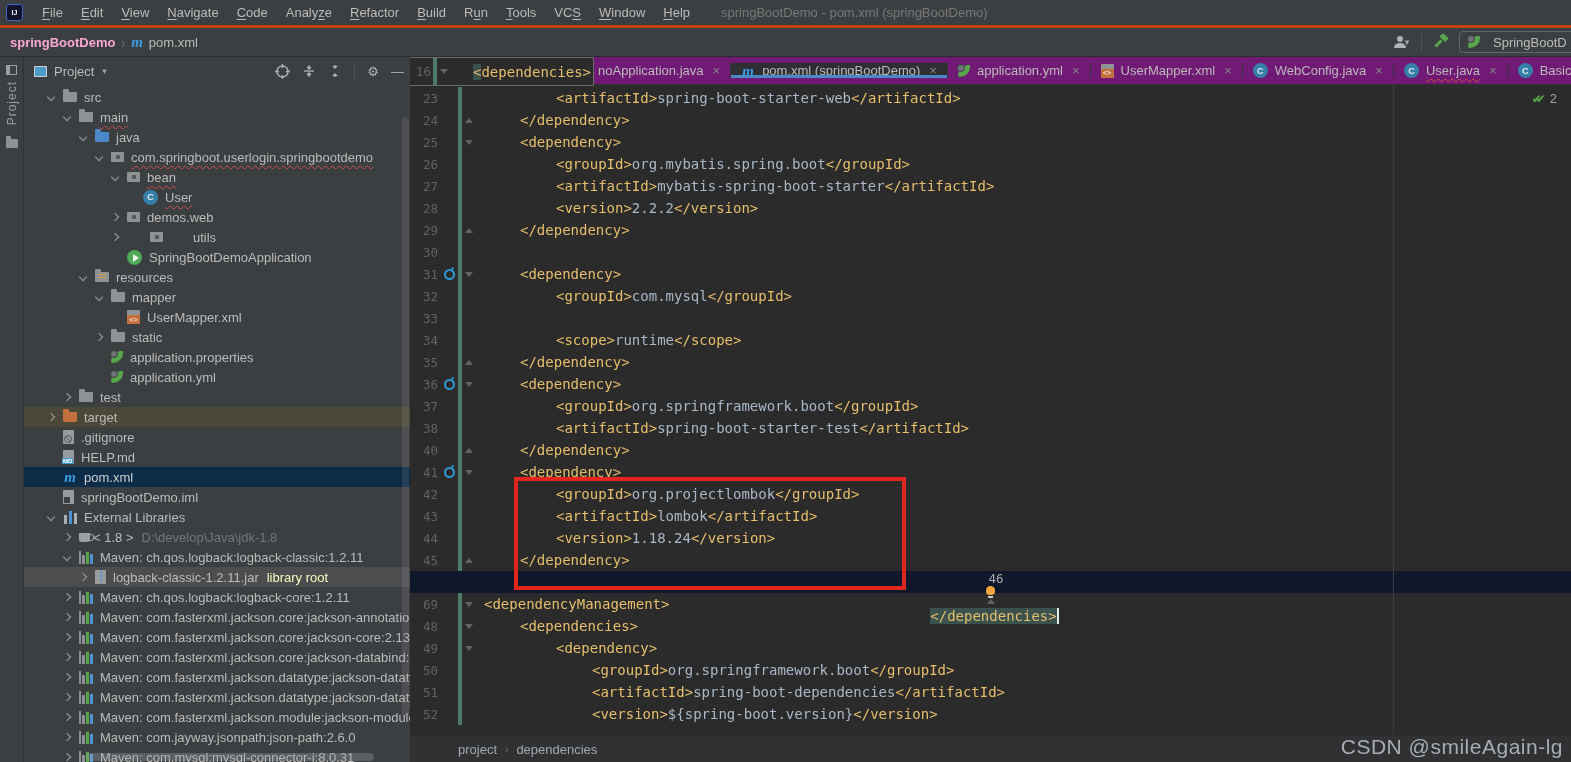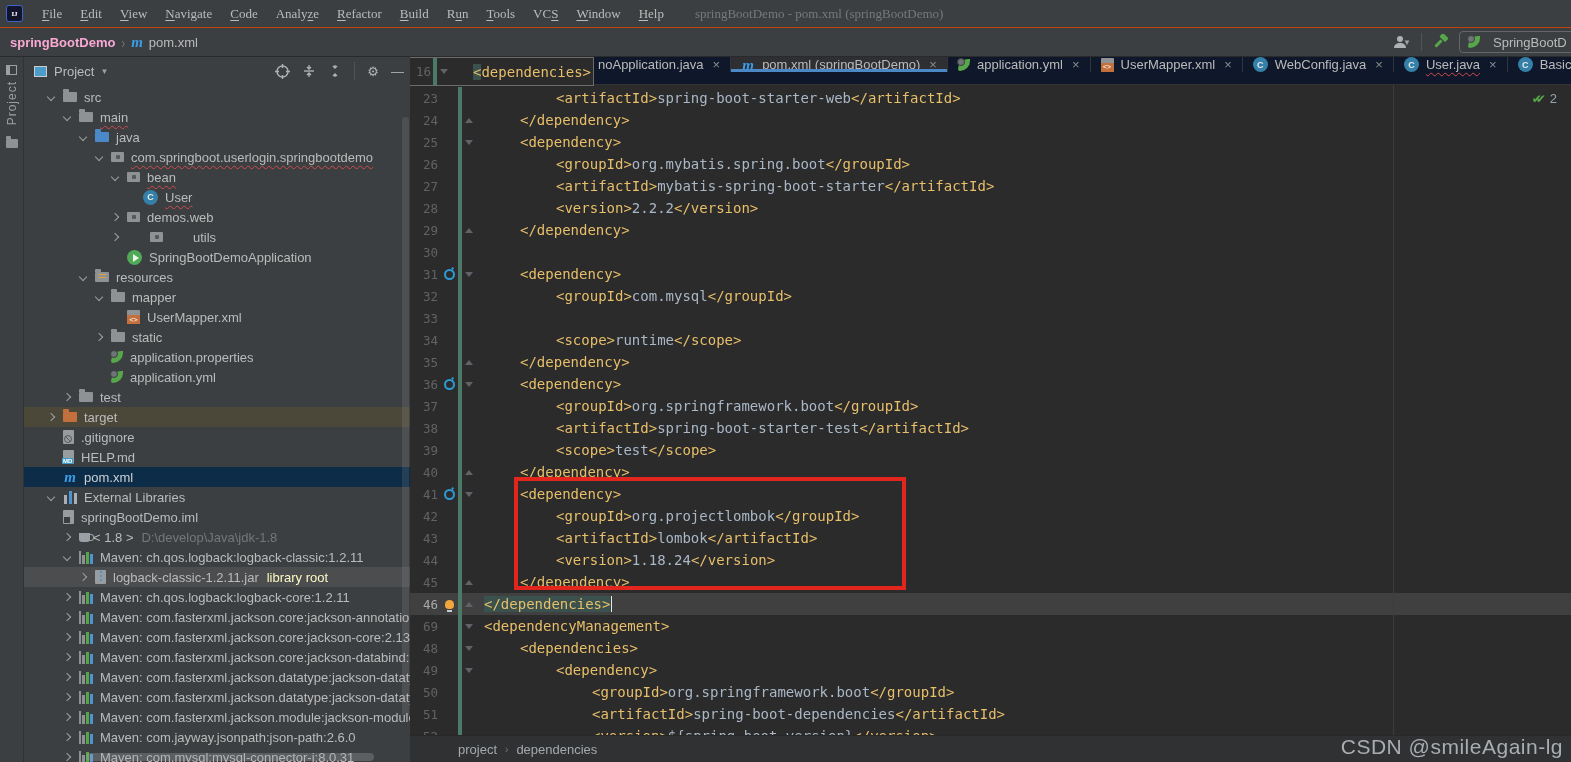--- a/index.html
+++ b/index.html
@@ -5,21 +5,21 @@
   :root{
     --accent:#4A88C7; --redbox:#E3261D; --tag:#E8BF6A; --content:#A9B7C6;
     --sel:#0D2C47; --panel:#3C3F41; --editor:#2B2B2B;
   }
   *{box-sizing:border-box;margin:0;padding:0}
   html,body{background:#222;}
   body{width:1571px;height:762px;overflow:hidden;font-family:"Liberation Sans",sans-serif;}
   .app{position:relative;width:1571px;height:762px;background:var(--panel);overflow:hidden;color:#BBBBBB;}
 
   
-  .menubar{height:28px;display:flex;align-items:center;background:#3C3F41;border-bottom:1px solid #c2410c;padding-left:6px;font-family:Liberation Serif, serif;}
+  .menubar{height:28px;display:flex;align-items:center;background:#3C3F41;border-bottom:3px solid #c2410c;padding-left:6px;}
   .logo{width:17px;height:17px;border-radius:3px;background:#12142e;border:1px solid #3e64c8;color:#fff;
         font-size:7px;font-weight:bold;display:flex;align-items:center;justify-content:center;margin-right:10px;}
   .menus{display:flex;align-items:center;}
   .menu-item{padding:0 9px;font-size:13px;color:#BBBBBB;cursor:default;}
   .menu-item u{text-decoration:underline;text-underline-offset:2px;}
   .win-title{margin-left:22px;font-size:13px;color:#787878;white-space:nowrap;}
 
   
   .navbar{height:29px;display:flex;align-items:center;background:#3C3F41;border-bottom:1px solid #282A2C;padding:0 8px 0 10px;}
   .crumbs{display:flex;align-items:center;gap:6px;font-size:13px;}
@@ -101,32 +101,32 @@
   .i-maven-lib i:nth-child(3){height:10px;background:#4E94D0;}
   .i-jar{width:11px;height:14px;background:#989C9E;border-radius:1px;position:relative;}
   .i-jar::after{content:"";position:absolute;left:4.5px;top:1px;bottom:1px;width:2px;
       background:repeating-linear-gradient(#4E94D0 0 2px,transparent 2px 4px);}
 
   .tree-vscroll{position:absolute;right:1px;top:60px;width:7px;height:600px;background:rgba(166,170,174,.16);border-radius:4px;}
   .tree-hscroll{position:absolute;left:62px;bottom:1px;width:288px;height:8px;background:rgba(166,170,174,.30);border-radius:4px;}
 
   
   .editor-col{flex:1;display:flex;flex-direction:column;position:relative;overflow:hidden;background:var(--editor);}
-  .tabbar{height:28px;background:#0f172a;display:flex;align-items:flex-start;padding-left:178px;border-bottom:1px solid #323232;flex:none;overflow:hidden;}
+  .tabbar{height:28px;background:#701a75;display:flex;align-items:center;padding-left:178px;border-bottom:1px solid #323232;flex:none;overflow:hidden;}
   .tab{display:flex;align-items:center;gap:7px;padding:0 10px;font-size:13px;color:#BBBBBB;border-right:1px solid #333638;position:relative;white-space:nowrap;}
   .tab.active{background:#2D2F32;}
   .tab.active::after{content:"";position:absolute;left:0;right:0;bottom:0;height:3px;background:var(--accent);}
   .tab .close{color:#8A8D90;font-size:13px;margin-left:2px;}
   .tab .tlabel.wavy{text-decoration:underline;text-decoration-style:wavy;text-decoration-color:#D14A49;text-decoration-thickness:1px;text-underline-offset:3px;}
   .tab .ticon{margin-right:0;}
 
   .ebody{flex:1;position:relative;overflow:hidden;background:var(--editor);}
   .lines{position:absolute;inset:0;padding-top:2px;font-family:"DejaVu Sans Mono",monospace;font-size:14px;}
   .cl{height:22px;display:flex;align-items:center;}
-  .cl.caret-line{background:#404040;}
+  .cl.caret-line{background:#0f172a;flex-direction:column;}
   .g-num{width:30px;text-align:right;padding-right:2px;color:#606366;font-size:12.5px;flex:none;}
   .cl.caret-line .g-num{color:#A9A9A9;}
   .g-mark{width:18px;display:flex;align-items:center;justify-content:center;flex:none;}
   .g-bar{width:4px;align-self:stretch;flex:none;background:#4D7A68;}
   .g-fold{width:14px;display:flex;align-items:center;justify-content:center;flex:none;}
   .fold-start{width:0;height:0;border:4px solid transparent;border-top:5px solid #5F6368;margin-top:4px;}
   .fold-end{width:0;height:0;border:4px solid transparent;border-bottom:5px solid #5F6368;margin-bottom:4px;}
   .code{white-space:pre;padding-left:8px;}
   .tok-tag{color:var(--tag);}
   .tok-txt{color:var(--content);}
@@ -333,32 +333,32 @@
             <span class="chev none"></span>
             <span class="ticon i-markdown"></span>
             <span class="tree-label">HELP.md</span>
           </div>
           <div class="tree-row selected" style="padding-left: 24px;">
             <span class="chev none"></span>
             <span class="ticon i-maven">m</span>
             <span class="tree-label">pom.xml</span>
           </div>
           <div class="tree-row" style="padding-left: 24px;">
-            <span class="chev down"></span>
-            <span class="ticon i-extlibs">
-              <i></i>
-              <i></i>
-              <i></i>
-            </span>
-            <span class="tree-label">External Libraries</span>
-          </div>
-          <div class="tree-row" style="padding-left: 24px;">
             <span class="chev none"></span>
             <span class="ticon i-iml"></span>
             <span class="tree-label">springBootDemo.iml</span>
+          </div>
+          <div class="tree-row" style="padding-left: 24px;">
+            <span class="chev down"></span>
+            <span class="ticon i-extlibs">
+              <i></i>
+              <i></i>
+              <i></i>
+            </span>
+            <span class="tree-label">External Libraries</span>
           </div>
           <div class="tree-row" style="padding-left: 40px;">
             <span class="chev right"></span>
             <span class="ticon i-jdk"></span>
             <span class="tree-label">&lt; 1.8 &gt;</span>
             <span class="tree-extra path">D:\develop\Java\jdk-1.8</span>
           </div>
           <div class="tree-row" style="padding-left: 40px;">
             <span class="chev down"></span>
             <span class="ticon i-maven-lib">
@@ -618,27 +618,20 @@
               <span class="g-bar"></span>
               <span class="g-fold"></span>
               <span class="code" style="margin-left: 72px;"><span class="tok-tag">&lt;groupId&gt;</span><span class="tok-txt">org.springframework.boot</span><span class="tok-tag">&lt;/groupId&gt;</span></span>
             </div>
             <div class="cl">
               <span class="g-num">38</span>
               <span class="g-mark"></span>
               <span class="g-bar"></span>
               <span class="g-fold"></span>
               <span class="code" style="margin-left: 72px;"><span class="tok-tag">&lt;artifactId&gt;</span><span class="tok-txt">spring-boot-starter-test</span><span class="tok-tag">&lt;/artifactId&gt;</span></span>
-            </div>
-            <div class="cl">
-              <span class="g-num">39</span>
-              <span class="g-mark"></span>
-              <span class="g-bar"></span>
-              <span class="g-fold"></span>
-              <span class="code" style="margin-left: 72px;"><span class="tok-tag">&lt;scope&gt;</span><span class="tok-txt">test</span><span class="tok-tag">&lt;/scope&gt;</span></span>
             </div>
             <div class="cl">
               <span class="g-num">40</span>
               <span class="g-mark"></span>
               <span class="g-bar"></span>
               <span class="g-fold">
                 <span class="fold-end"></span>
               </span>
               <span class="code" style="margin-left: 36px;"><span class="tok-tag">&lt;/dependency&gt;</span></span>
             </div>

